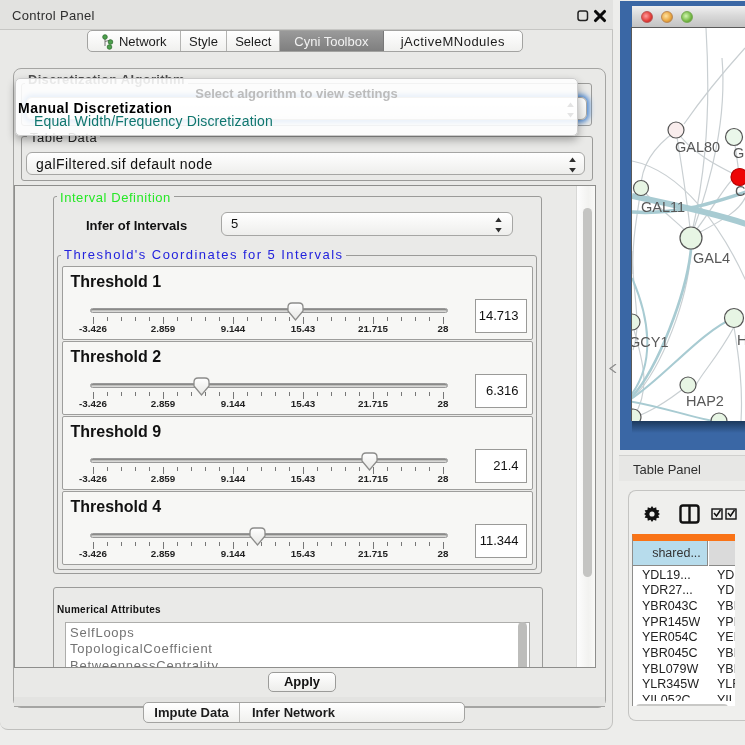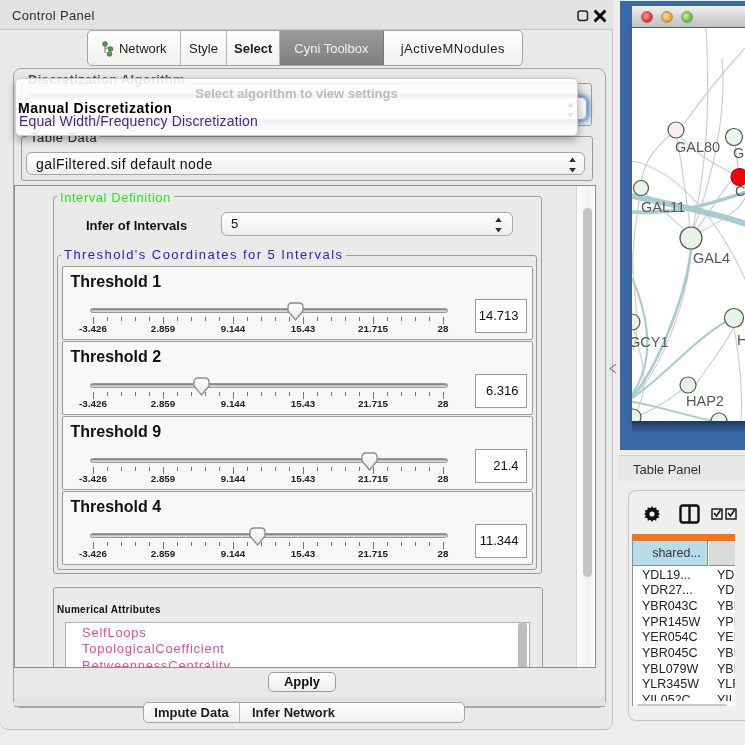--- a/index.html
+++ b/index.html
@@ -60,30 +60,30 @@
   <div id="cpwin" class="abs"></div>
   <div id="cptitle" class="abs">
       <span class="t">Control Panel</span>
     </div>
 
   <svg class="abs" style="left:576px; top:9px;" width="32" height="14" viewBox="0 0 32 14">
     <rect x="2" y="2" width="9.5" height="9.5" rx="2.2" fill="none" stroke="#222" stroke-width="1.5"></rect>
     <path d="M19.5 2.5 L28.5 11.5 M28.5 2.5 L19.5 11.5" stroke="#0a0a0a" stroke-width="3.1" stroke-linecap="round"></path>
   </svg>
 
-  <div class="abs seg" style="left:87px; top:30px; width:436px; height:36px;">
+  <div class="abs seg" style="left:87px; top:30px; width:436px; height:22px;">
     <div class="s" style="width:93px;">
       <svg width="13" height="17" viewBox="0 0 13 17" style="margin-right:5px;">
         <path d="M4 4 L4 13 M4 8.5 L9.5 7" stroke="#777" stroke-width="1" fill="none"></path>
         <circle cx="4" cy="4" r="2.3" fill="#4da04d" stroke="#2e6e2e" stroke-width="0.8"></circle>
         <circle cx="9.5" cy="9" r="2.3" fill="#4da04d" stroke="#2e6e2e" stroke-width="0.8"></circle>
         <circle cx="8.5" cy="14" r="2.3" fill="#4da04d" stroke="#2e6e2e" stroke-width="0.8"></circle>
       </svg>Network</div>
     <div class="s" style="width:47px;">Style</div>
-    <div class="s" style="width:53px;font-weight:bold;">Select</div>
+    <div class="s" style="width:53px;">Select</div>
     <div class="s sel" style="width:104px;">Cyni Toolbox</div>
     <div class="s" style="width:139px; letter-spacing:0.5px;">jActiveMNodules</div>
   </div>
 
   <div id="tabpane" class="abs"></div>
 
   <div class="groupbox" style="left:21px; top:83px; width:571px; height:43px;"></div>
   <div class="grouplab" style="left:25px; top:72px; font-weight:bold; color:#4f4f4f; letter-spacing:0.3px;">Discretization Algorithm</div>
   <div class="combo" style="left:26px; top:97px; width:561px; height:23px; box-shadow:0 0 5px 2.5px rgba(62,128,208,0.9);">
     <svg class="arr" width="8" height="16" viewBox="0 0 8 16" style="top:3.5px; right:11px;">
@@ -305,21 +305,21 @@
                 <stop offset="1" stop-color="#e8e8e6"></stop>
               </linearGradient>
             </defs>
           </svg>
         <div class="vbox">11.344</div>
       </div>
 
       <div class="groupbox" style="left:38px; top:401px; width:490px; height:90px;"></div>
       <div class="abs" style="left:42px; top:418px; font-size:10px; font-weight:bold; color:#111; letter-spacing:0.3px;">Numerical Attributes</div>
       <div class="abs" style="left:50px; top:436px; width:465px; height:46px; background:#ffffff; border:1px solid #adadab; border-bottom:none;">
-        <div style="position:absolute; left:4px; top:2px; font-size:13px; color:#ec4899; line-height:16.4px; letter-spacing:0.75px;margin-left:12px;">SelfLoops<br>TopologicalCoefficient<br>BetweennessCentrality</div>
+        <div style="position:absolute; left:4px; top:2px; font-size:13px; color:#737373; line-height:16.4px; letter-spacing:0.75px;">SelfLoops<br>TopologicalCoefficient<br>BetweennessCentrality</div>
         <div style="position:absolute; right:2.5px; top:-1px; width:9px; height:60px; background:#bdbdbb; border-radius:4.5px;"></div>
       </div>
     </div>
 
     <div class="abs" style="left:561px; top:0; width:20px; height:482px; background:linear-gradient(90deg,#fdfdfd,#f2f2f0 60%,#fafaf8); border-left:1px solid #d8d8d6;"></div>
     <div class="abs" style="left:568px; top:22px; width:9px; height:369px; background:#c4c4c2; border-radius:4.5px;"></div>
   </div>
 
   <div class="abs" style="left:268px; top:672px; width:68px; height:20px; background:linear-gradient(#ffffff,#ededeb); border:1px solid #9b9b99; border-radius:5px; text-align:center; font-size:13px; font-weight:bold; color:#111; line-height:18px;">Apply</div>
 
@@ -440,16 +440,16 @@
 YBR0...
 YBL0...
 YLR3...
 YIL0...</div>
     <div style="position:absolute; left:2.5px; top:163px; width:92px; height:7.5px; background:#c8c8c6; border-radius:3.75px;"></div>
   </div>
 
   <div id="popup" class="abs">
     <div style="position:absolute; left:2px; top:20.5px; font-size:14px; font-weight:bold; color:#000; letter-spacing:0.5px;">Manual Discretization</div>
     <div style="position:absolute; left:0; top:7px; width:100%; text-align:center; font-size:13px; font-weight:bold; color:#bcbcbc;">Select algorithm to view settings</div>
-    <div style="position:absolute; left:3px; top:34px; font-size:14px; color:#4c1d95; letter-spacing:0.15px;">Equal Width/Frequency Discretization</div>
+    <div style="position:absolute; left:18px; top:34px; font-size:14px; color:#0f766e; letter-spacing:0.15px;">Equal Width/Frequency Discretization</div>
   </div>
 
 </div>
 
 </body></html>

